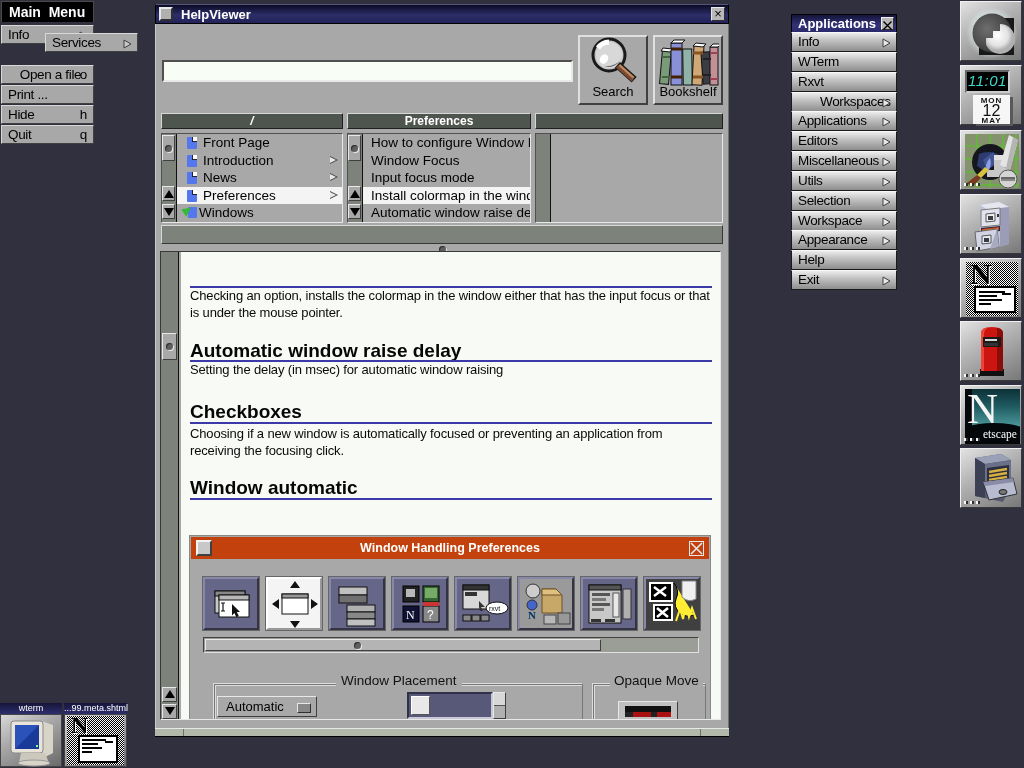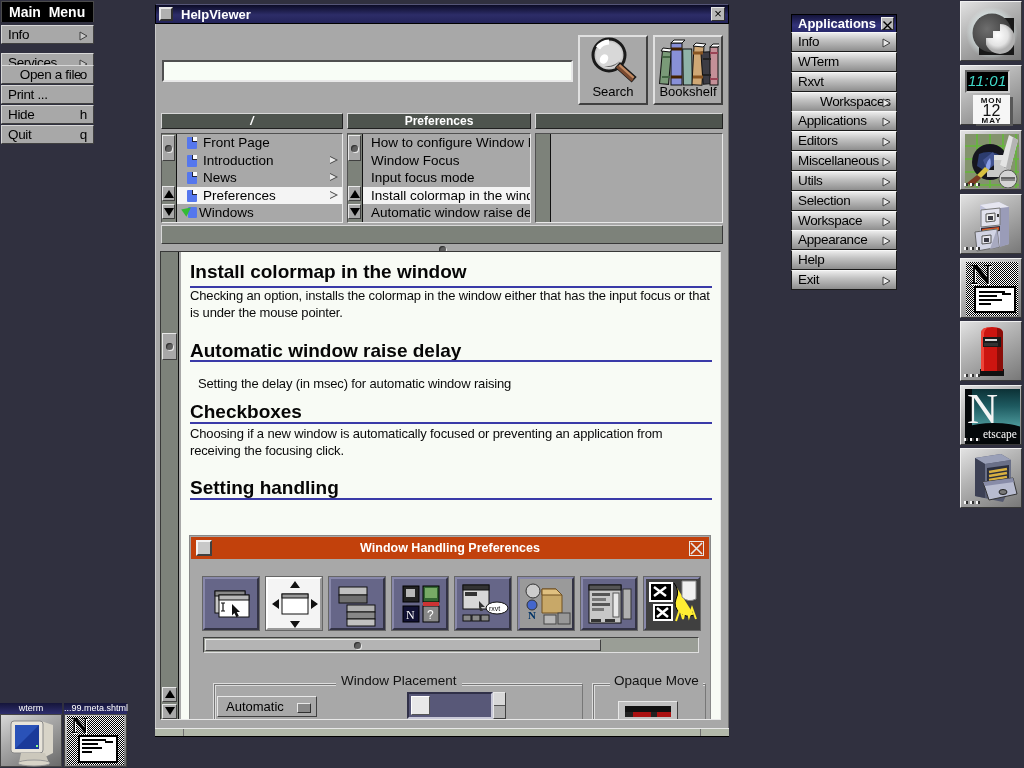--- a/index.html
+++ b/index.html
@@ -68,21 +68,21 @@
 </style>
 </head>
 <body>
 
 <div class="abs" id="mainmenu" style="left:1px;top:1px;width:93px;">
   <div style="height:21px;background:#000;border:1px solid #4a4a4a;border-bottom:none;
       color:#fff;font-weight:bold;font-size:14px;line-height:20px;padding-left:7px;box-sizing:border-box;">Main&nbsp;&nbsp;Menu</div>
   <div class="mi" style="top:24px;">Info<svg class="msub" width="9" height="10" viewBox="0 0 9 10">
         <path d="M1 1 L8 5 L1 9 Z" fill="#c8c8c8" stroke="#404040"></path>
       </svg></div>
-  <div class="mi" style="top:52px;">Services<svg class="msub" width="9" height="10" viewBox="0 0 9 10">
+  <div class="mi" style="top:32px;margin-left:44px;">Services<svg class="msub" width="9" height="10" viewBox="0 0 9 10">
         <path d="M1 1 L8 5 L1 9 Z" fill="#c8c8c8" stroke="#404040"></path>
       </svg></div>
   <div class="mi" style="top:64px;text-align:center;">Open a file<span class="key">o</span></div>
   <div class="mi" style="top:84px;">Print ...</div>
   <div class="mi" style="top:104px;">Hide<span class="key">h</span></div>
   <div class="mi" style="top:124px;">Quit<span class="key">q</span></div>
 </div>
 
 <div class="abs" id="helpwin" style="left:155px;top:4px;width:574px;height:732px;">
 
@@ -219,30 +219,29 @@
         </div>
         <div class="arrowbtn" style="top:435px;">
             <div class="tri-up" style="margin-top:2px;"></div>
           </div>
         <div class="arrowbtn" style="top:452px;">
             <div class="tri-down" style="margin-top:2px;"></div>
           </div>
       </div>
 
       <div class="abs" id="content" style="left:20px;top:0;width:539px;height:467px;background:#f8fbf5;overflow:hidden;">
-        <div class="h" style="top:9px;">Install colormap in the window</div>
         <div class="hr" style="top:34px;"></div>
         <div class="p" style="top:35px;">Checking an option, installs the colormap in the window either that has the input focus or that<br>is under the mouse pointer.</div>
         <div class="h" style="top:88px;">Automatic window raise delay</div>
         <div class="hr" style="top:108px;"></div>
-        <div class="p" style="top:123px;margin-left:8px;">Setting the delay (in msec) for automatic window raising</div>
+        <div class="p" style="top:109px;">Setting the delay (in msec) for automatic window raising</div>
         <div class="h" style="top:149px;">Checkboxes</div>
         <div class="hr" style="top:170px;"></div>
         <div class="p" style="top:173px;">Choosing if a new window is automatically focused or preventing an application from<br>receiving the focusing click.</div>
-        <div class="h" style="top:225px;">Setting handling</div>
+        <div class="h" style="top:225px;">Window automatic</div>
         <div class="hr" style="top:246px;"></div>
 
         <div class="abs" id="shot" style="left:8px;top:283px;width:522px;height:300px;background:#a8a8a8;border:1px solid #888;box-sizing:border-box;">
 
           <div class="abs" style="left:1px;top:1px;width:518px;height:22px;background:#c2410c;">
             <div class="abs" style="left:5px;top:3px;width:16px;height:16px;background:#c8c8c8;box-sizing:border-box;
                  border-top:2px solid #f4f4f4;border-left:2px solid #f4f4f4;border-bottom:2px solid #404040;border-right:2px solid #404040;"></div>
             <div class="abs" style="left:0;right:0;top:4px;text-align:center;color:#fff;font-weight:bold;font-size:12.5px;">Window Handling Preferences</div>
             <svg class="abs" style="right:5px;top:4px;" width="15" height="15" viewBox="0 0 15 15">
               <rect x="0.5" y="0.5" width="14" height="14" fill="none" stroke="#e8e8e8"></rect>

